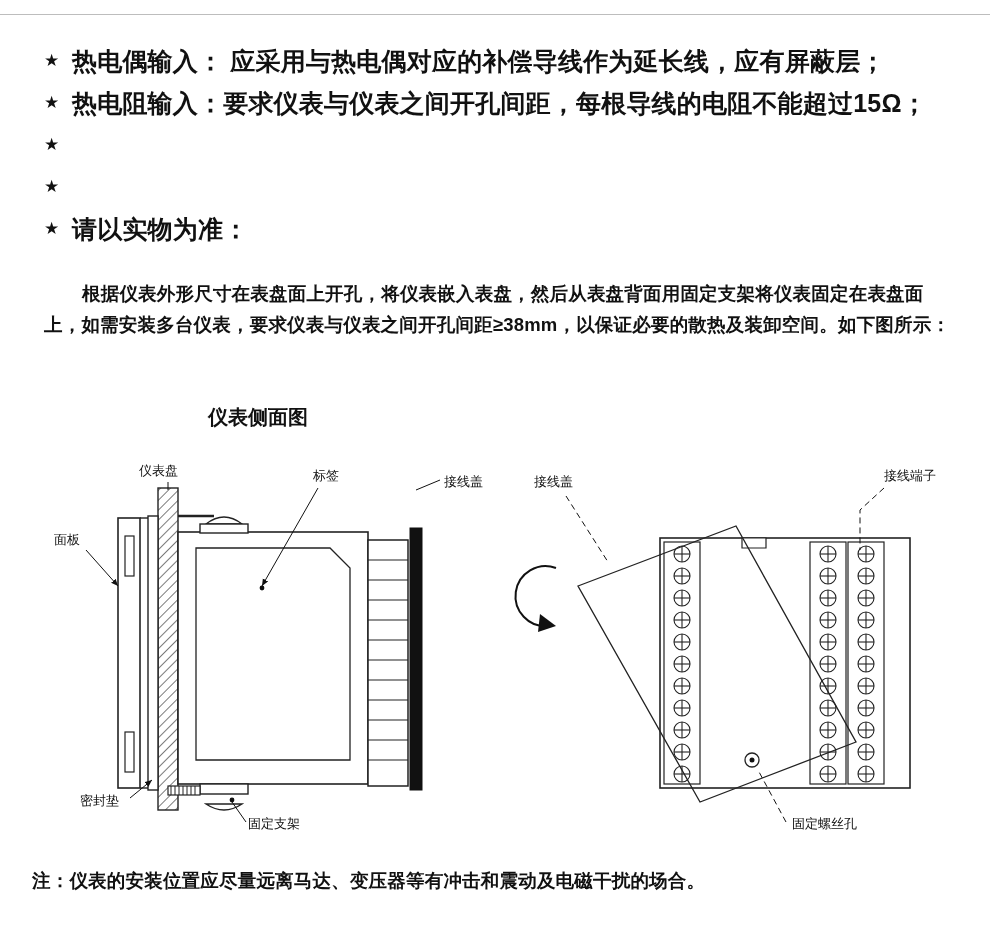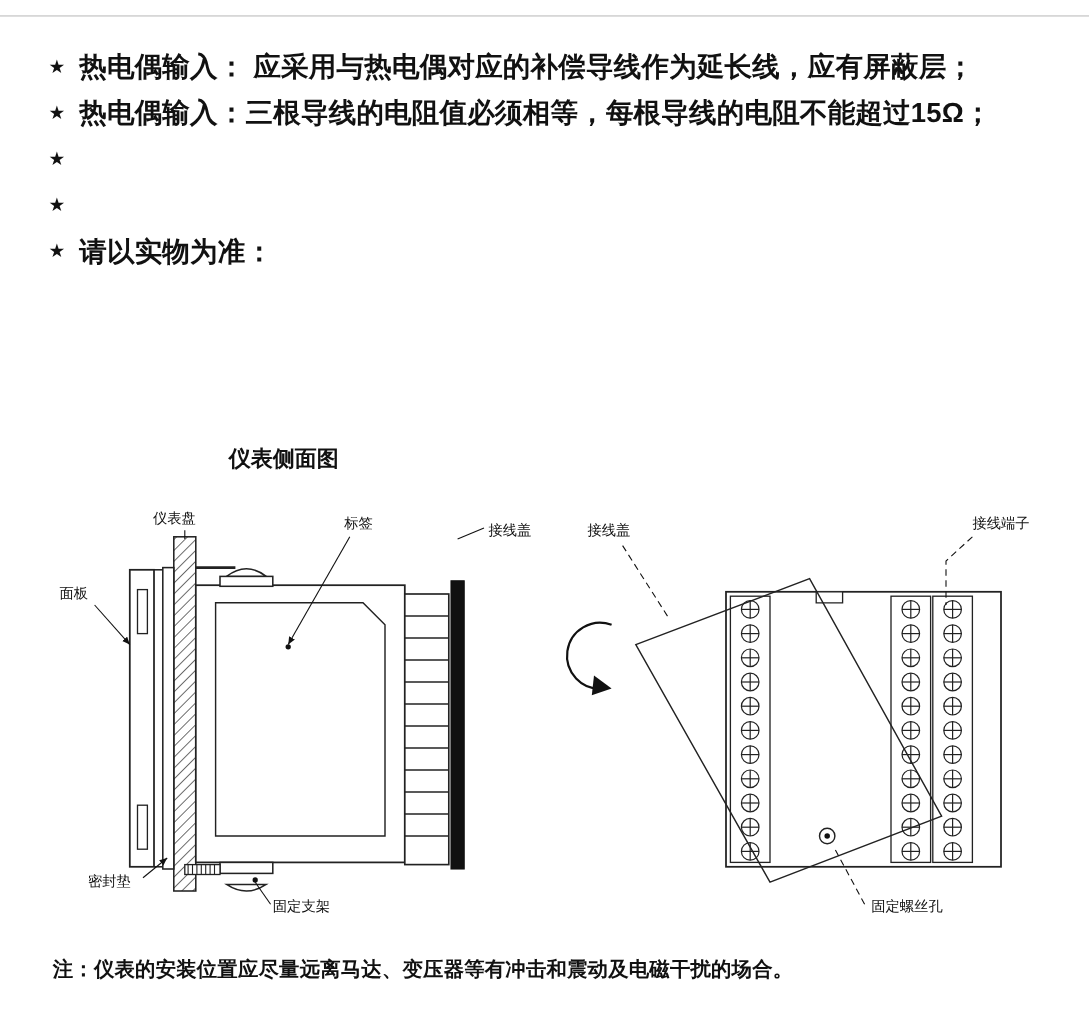--- a/index.html
+++ b/index.html
@@ -81,21 +81,21 @@
   .diagram {
     position: absolute;
     left: 0;
     top: 450px;
     width: 990px;
     height: 400px;
   }
   
   .note {
     position: absolute;
-    left: 48px;
+    left: 32px;
     top: 868px;
     font-size: 18.5px;
     font-weight: bold;
     color: #111;
     letter-spacing: 0.2px;
   }
   .lbl {
     font-family: "Liberation Sans", sans-serif;
     font-size: 13px;
     fill: #111;
@@ -108,34 +108,35 @@
 
   <div class="top-rule"></div>
 
   <div class="bullets">
     <div class="bullet-row">
       <span class="bullet-star">★</span>
       <span class="bullet-text">热电偶输入： 应采用与热电偶对应的补偿导线作为延长线，应有屏蔽层；</span>
     </div>
     <div class="bullet-row">
       <span class="bullet-star">★</span>
-      <span class="bullet-text">热电偶输入：三根导线的电阻值必须相等，每根导线的电阻不能超过15Ω；</span>
+      <span class="bullet-text">热电阻输入：要求仪表与仪表之间开孔间距，每根导线的电阻不能超过15Ω；</span>
     </div>
     <div class="bullet-row">
       <span class="bullet-star">★</span>
     </div>
     <div class="bullet-row">
       <span class="bullet-star">★</span>
     </div>
     <div class="bullet-row">
       <span class="bullet-star">★</span>
       <span class="bullet-text">请以实物为准：</span>
     </div>
   </div>
 
+  <div class="para">根据仪表外形尺寸在表盘面上开孔，将仪表嵌入表盘，然后从表盘背面用固定支架将仪表固定在表盘面上，如需安装多台仪表，要求仪表与仪表之间开孔间距≥38mm，以保证必要的散热及装卸空间。如下图所示：</div>
 
   <div class="fig-title">仪表侧面图</div>
 
   <svg class="diagram" viewBox="0 0 990 400">
     <defs>
       <pattern id="hatch" width="7" height="7" patternTransform="rotate(45)" patternUnits="userSpaceOnUse">
         <rect width="7" height="7" fill="#ffffff"></rect>
         <line x1="0" y1="0" x2="0" y2="7" stroke="#222" stroke-width="1.2"></line>
       </pattern>
       <marker id="arrow" markerWidth="9" markerHeight="9" refX="7" refY="3" orient="auto">

